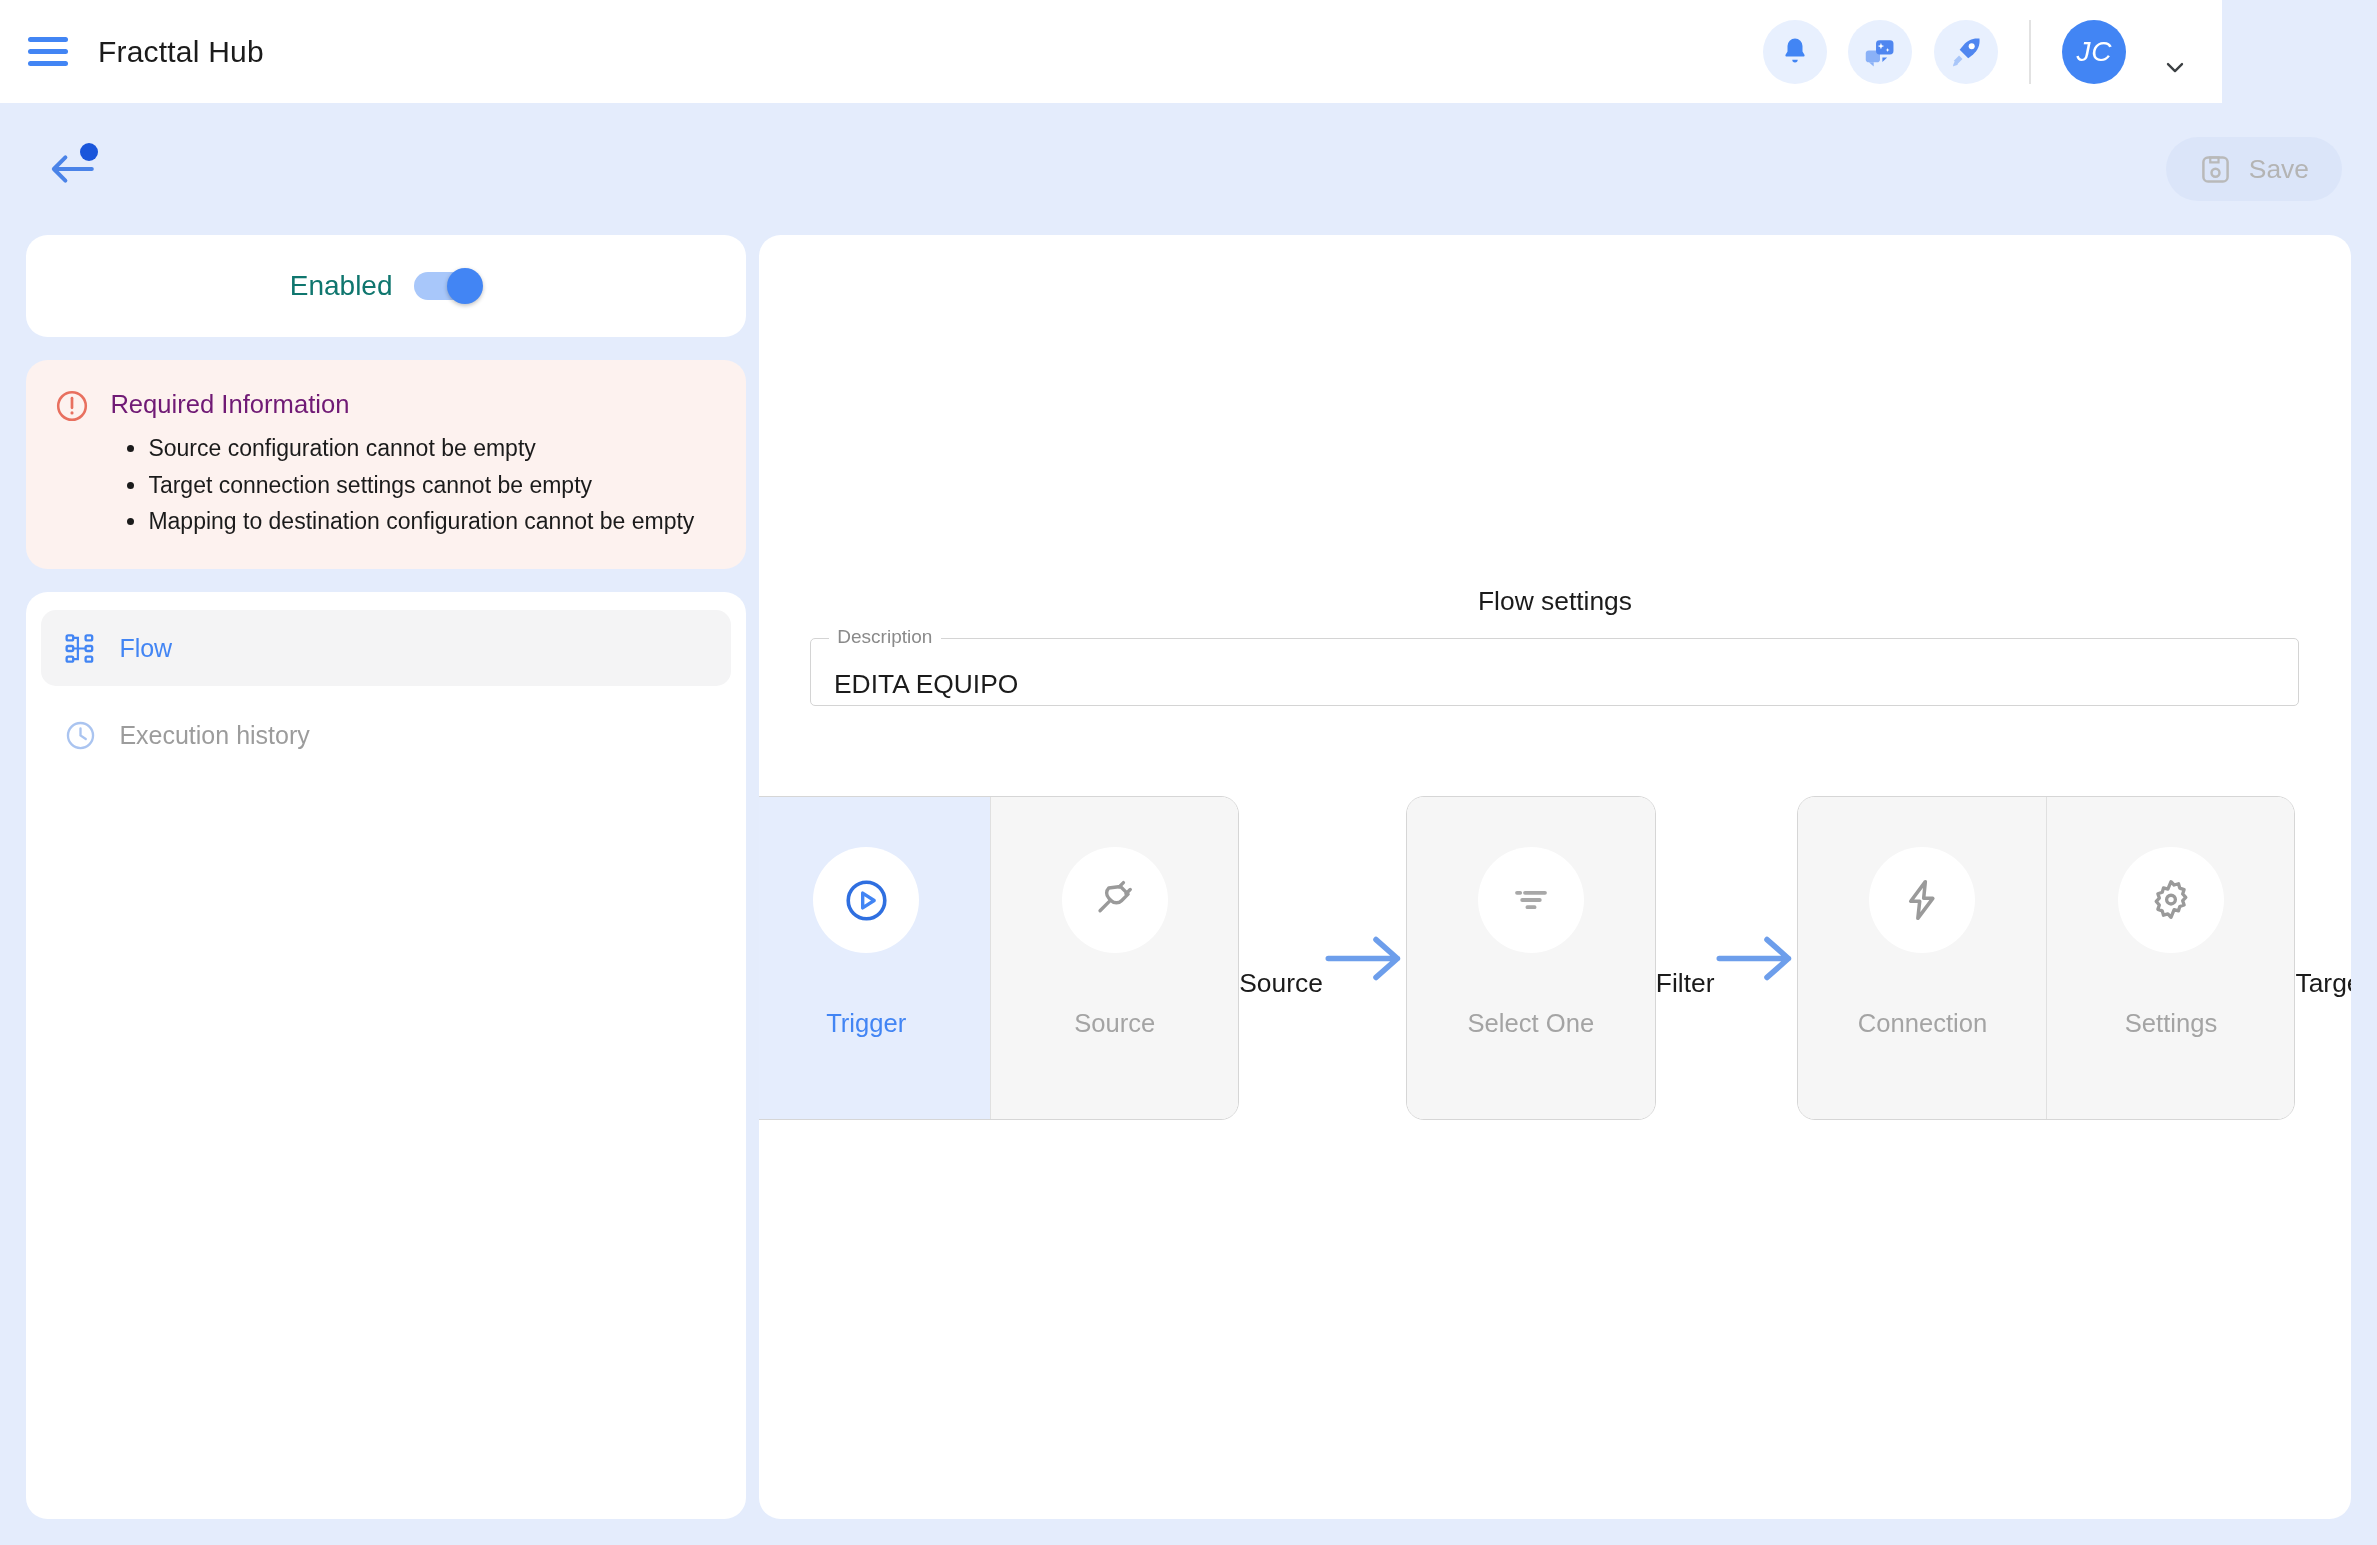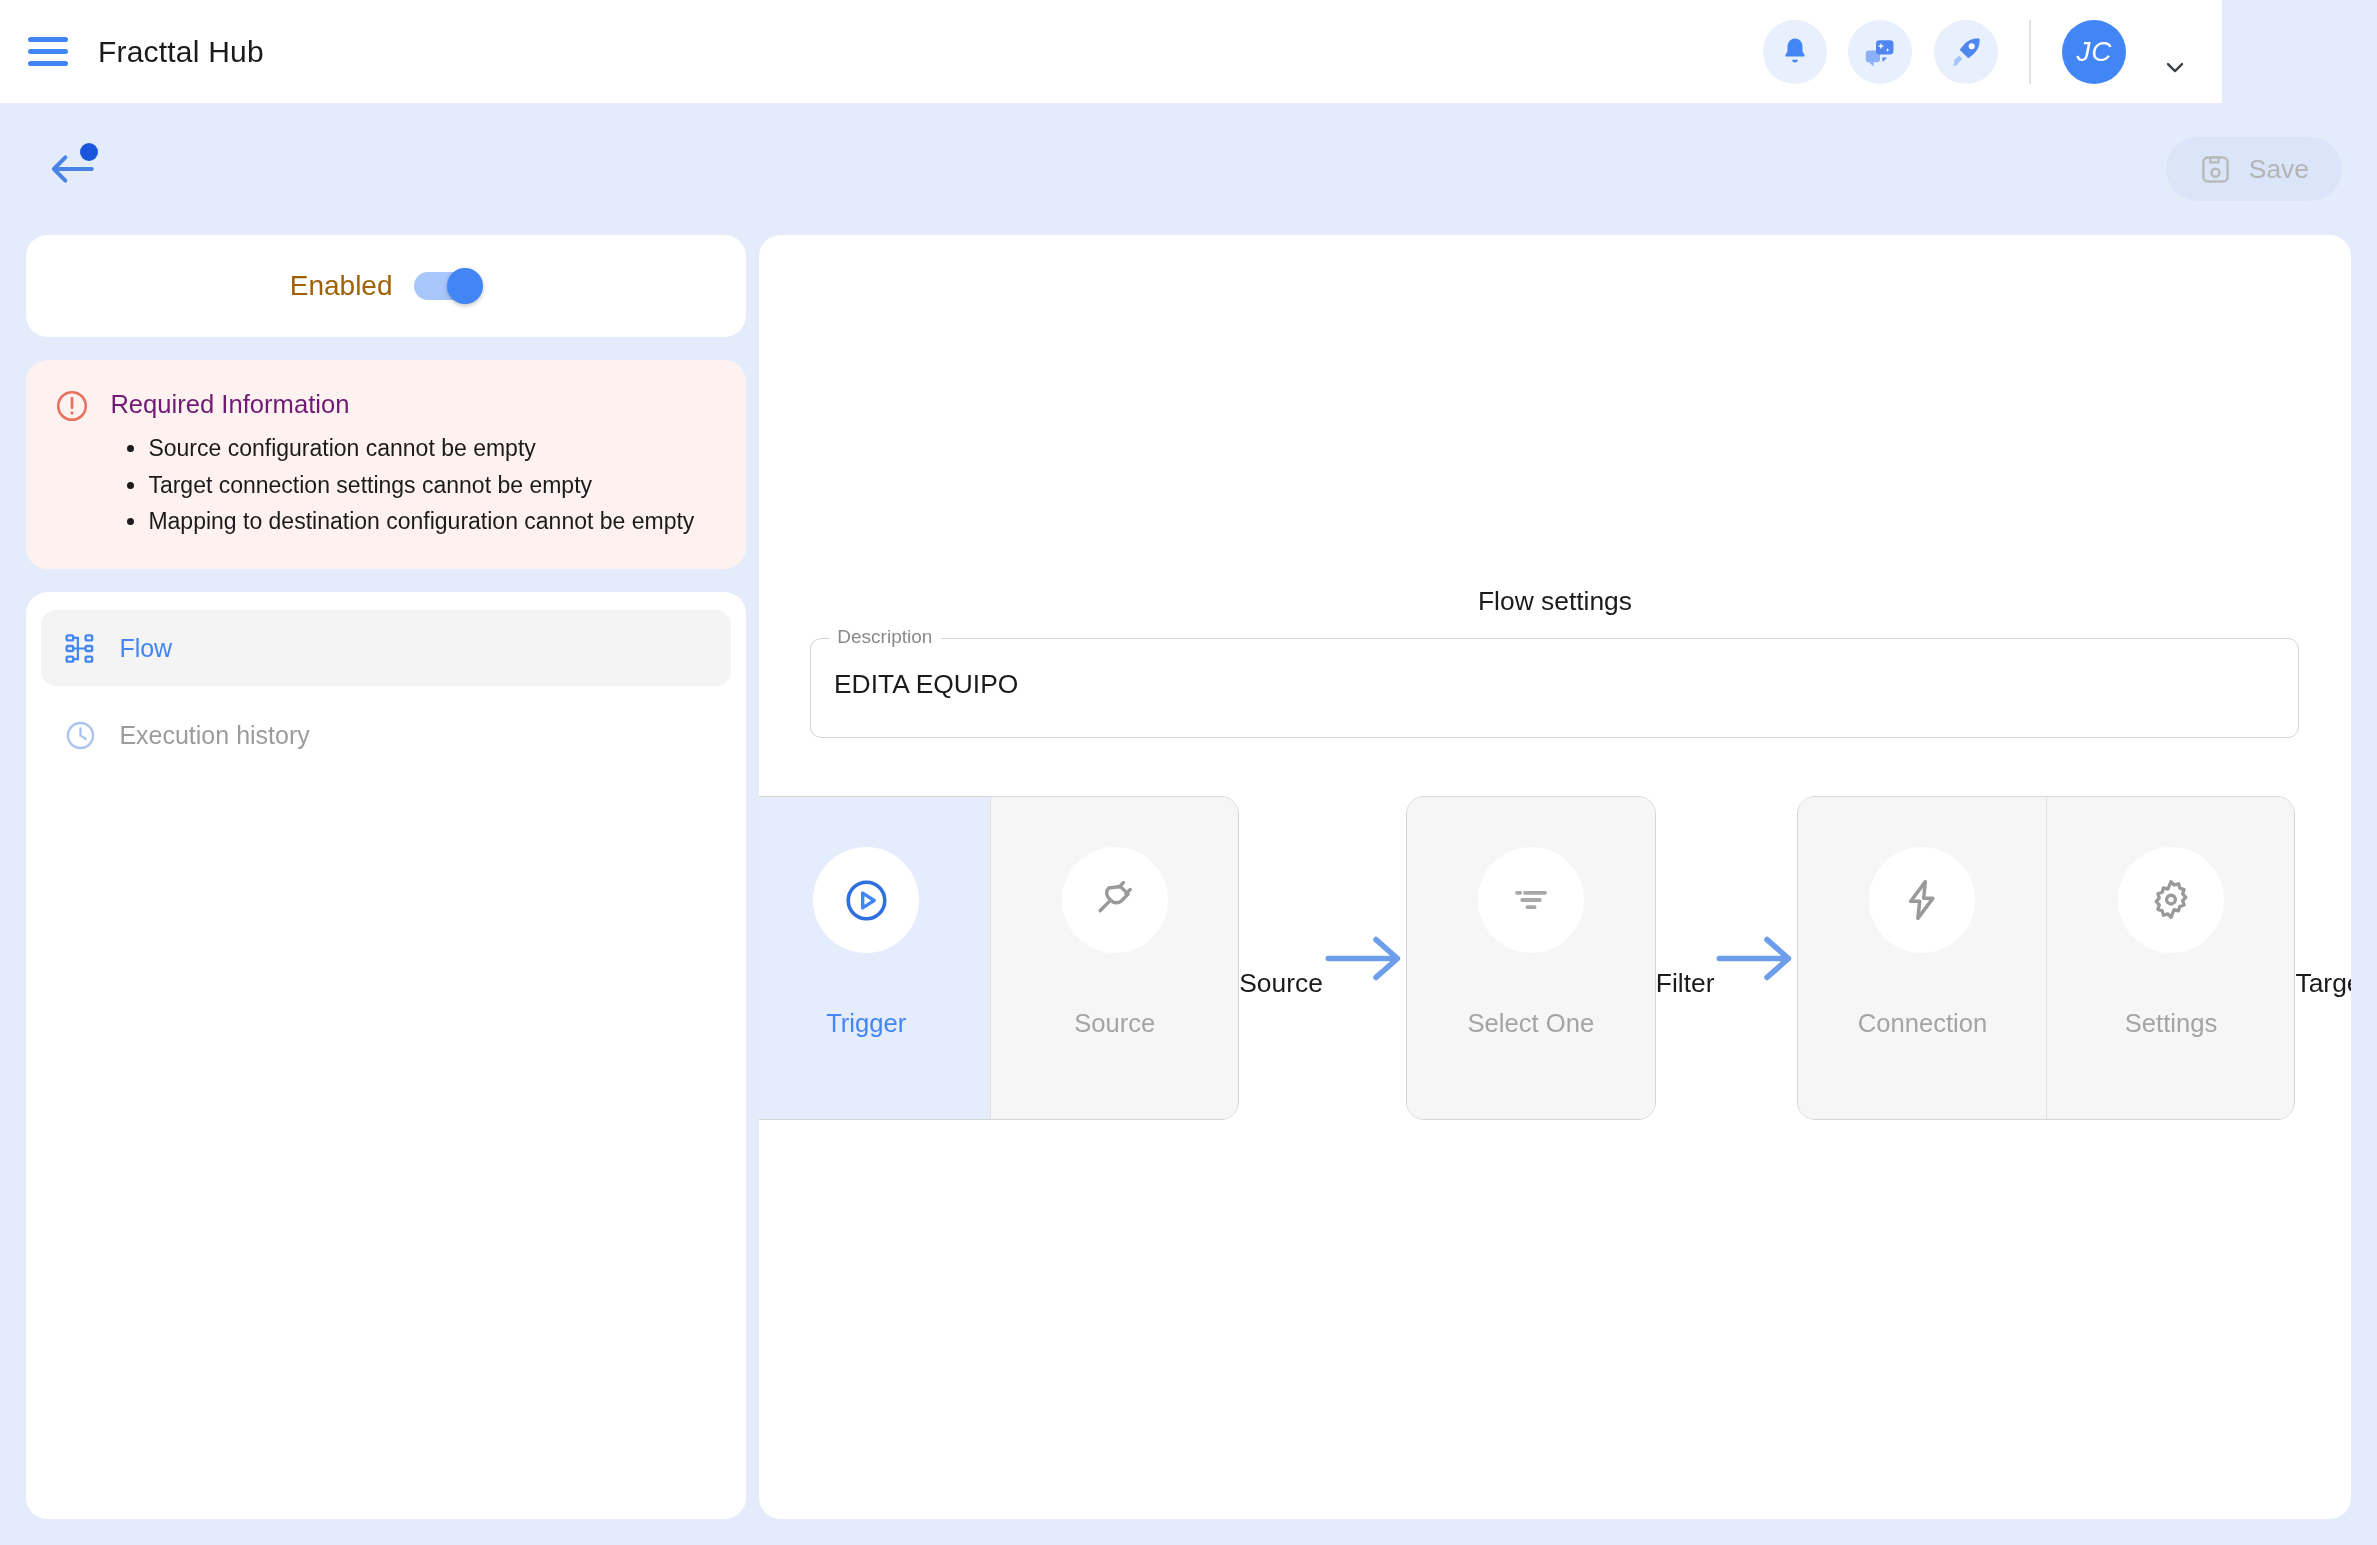--- a/index.html
+++ b/index.html
@@ -70,21 +70,21 @@
   .left-col {
     position: absolute; top: 235px; left: 26.4px;
     width: 720px; bottom: 26.4px;
     display: flex; flex-direction: column; gap: 23px;
   }
   .card { background:#fff; border-radius: 21.5px; }
   .enabled-card {
     height: 102px;
     display: flex; align-items: center; justify-content: center; gap: 21.5px;
   }
-  .enabled-label { font-size: 28px; color: #a16207; }
+  .enabled-label { font-size: 28px; color: #0f766e; }
   .toggle { position: relative; width: 69px; height: 36px; cursor: pointer; }
   .toggle-track { position:absolute; top: 4.1px; left: 0; width: 59px; height: 28px;
                   border-radius: 16.5px; background: #a8c7fa; }
   .toggle-knob { position:absolute; top: 0; right: 0; width: 36px; height: 36px;
                  border-radius: 50%; background: #4285f4;
                  box-shadow: 0 1.7px 4.1px rgba(0,0,0,.25); }
 
   .alert-card {
     background: #fdf2ef; border-radius: 21.5px;
     padding: 28px 33px 30px 28px;
@@ -111,22 +111,22 @@
     position: absolute; top: 235px; left: 759px;
     width: 1592px; bottom: 26.4px;
     background: #fff; border-radius: 21.5px;
     overflow: hidden;
   }
   .flow-title {
     position: absolute; top: 351px; left: 0; width: 100%;
     text-align: center; font-size: 26.4px; color: #1b1b1b;
   }
   .desc-field {
-    position: absolute; top: 403px; left: 51px; width: 1489px; height: 100px;
-    border: 1.7px solid #d4d4d4; border-radius: 11px;
+    position: absolute; top: 403px; left: 51px; width: 1489px; height: 68px;
+    border: 1.7px solid #d4d4d4; border-radius: 5px;
   }
   .desc-legend {
     position: absolute; top: -13.2px; left: 18px;
     background: #fff; padding: 0 8.3px;
     font-size: 19px; color: #8a8a8a;
   }
   .desc-value {
     position: absolute; top: 30px; left: 23px;
     font-size: 26.4px; color: #1b1b1b;
   }

